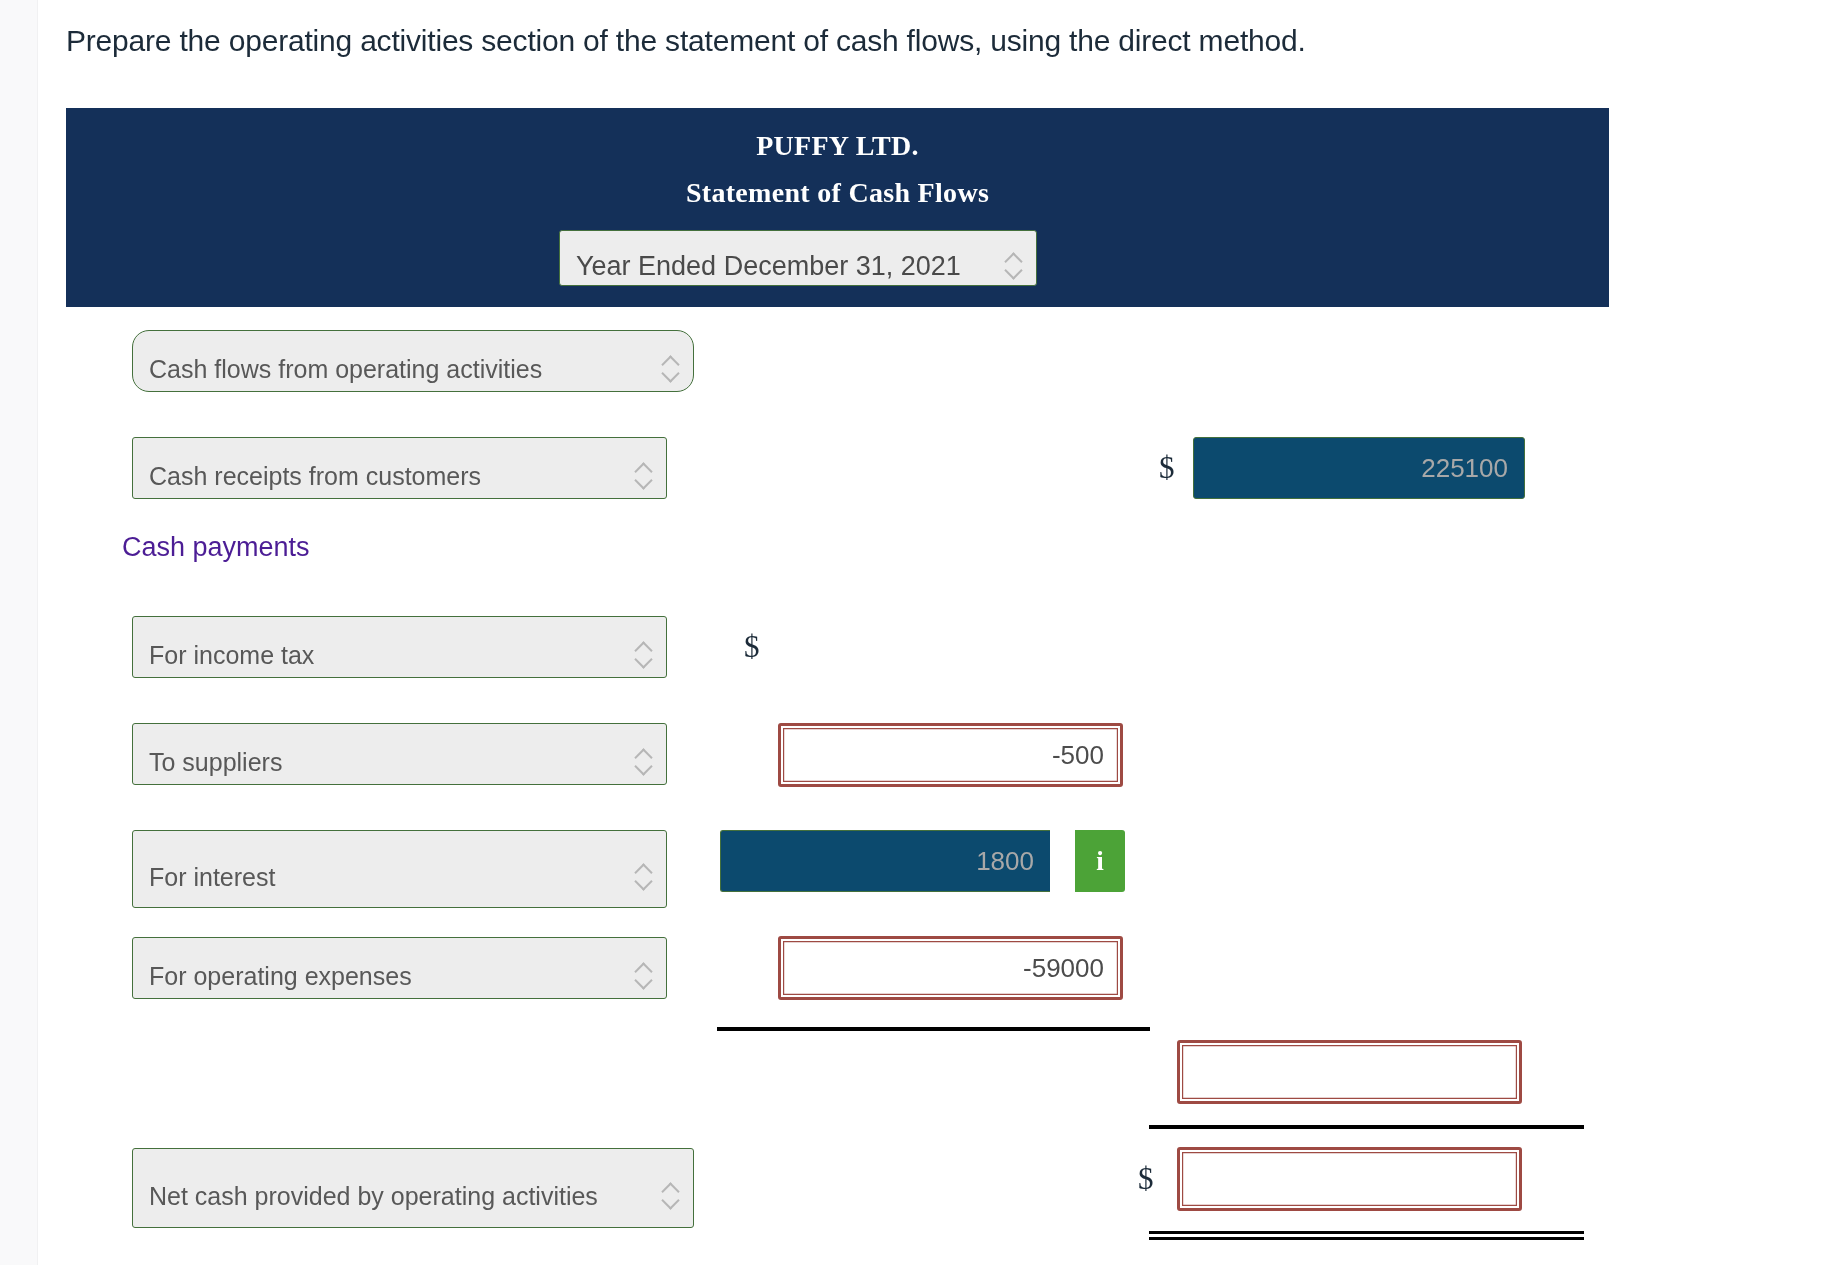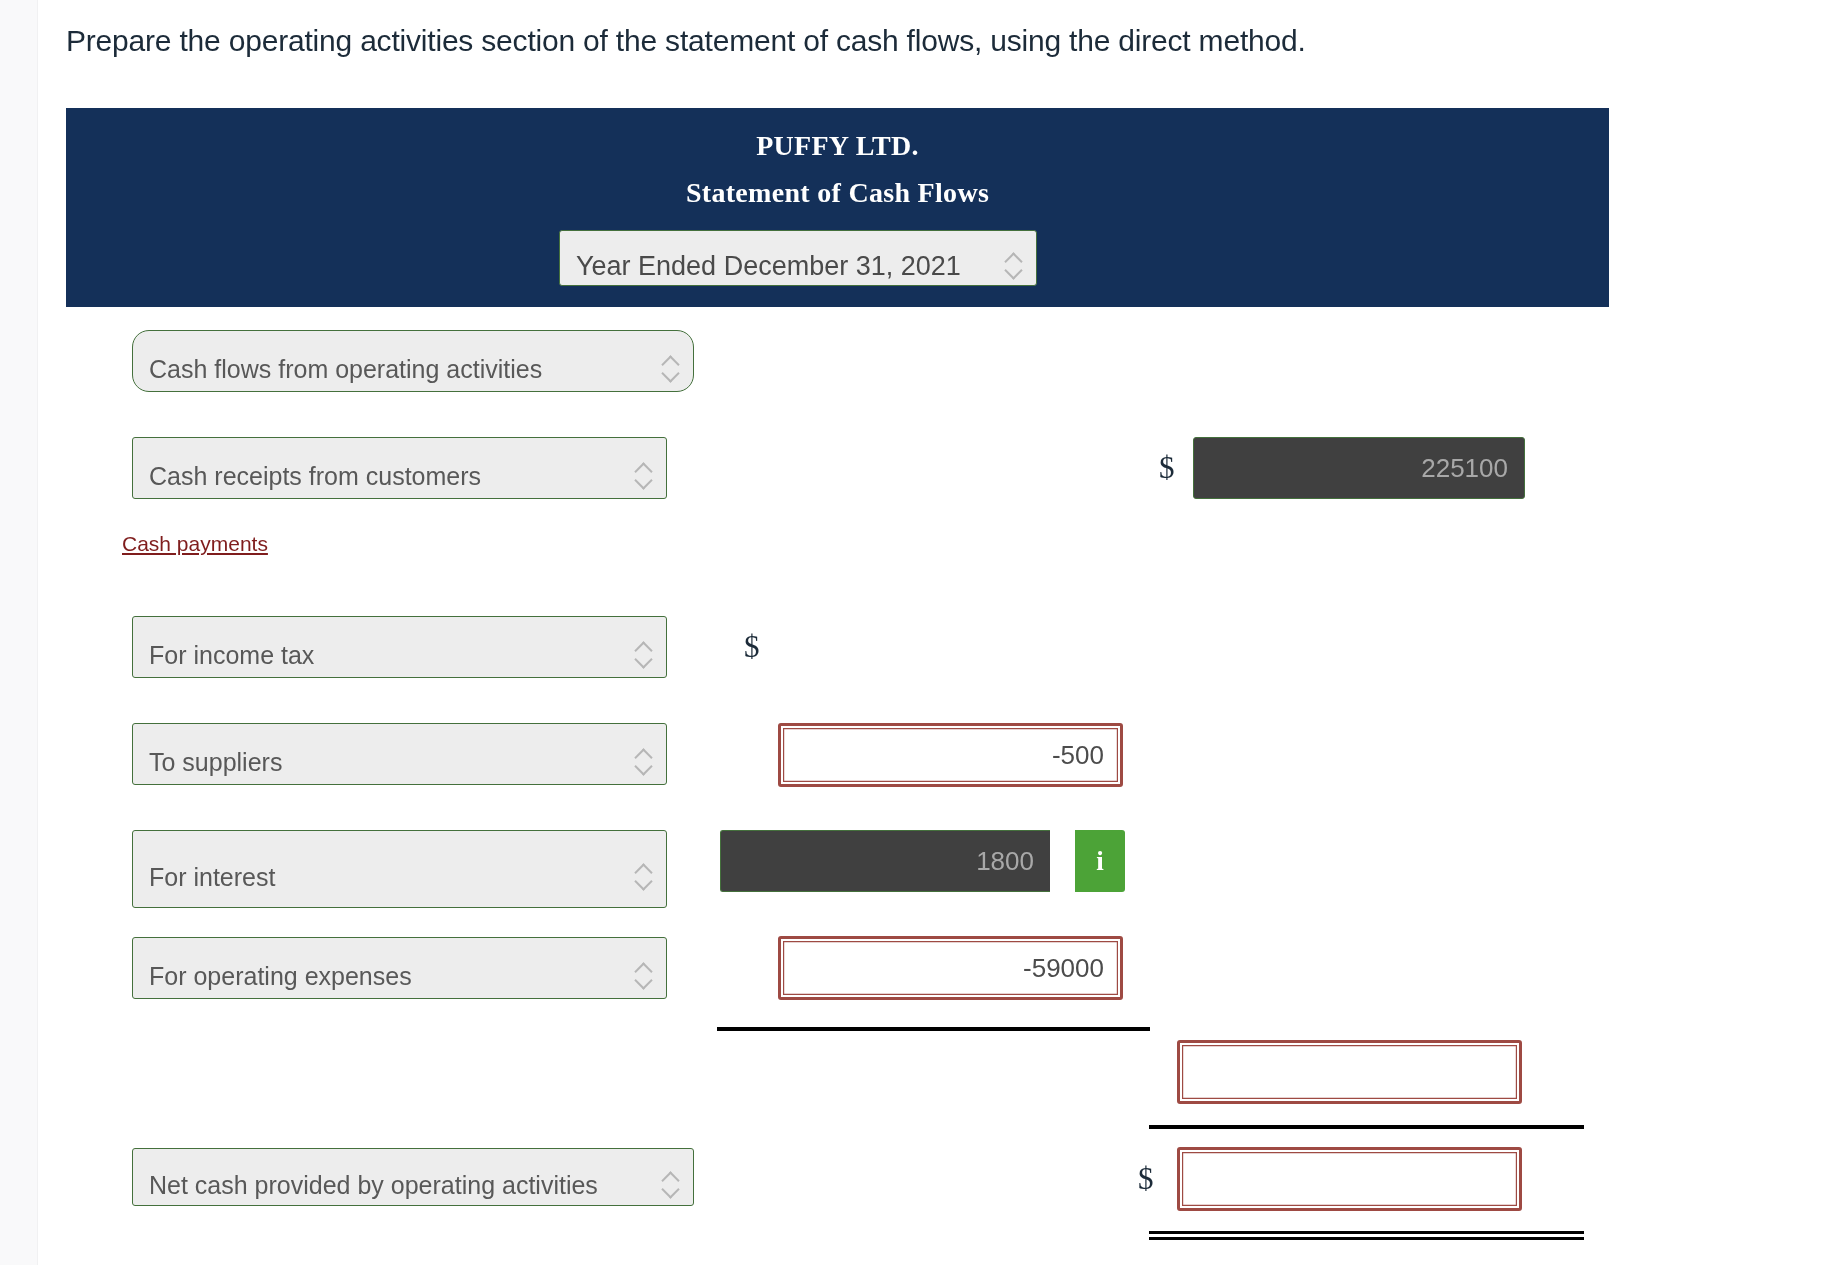--- a/index.html
+++ b/index.html
@@ -98,24 +98,23 @@
     left: 521px; top: 230px;
     width: 478px; height: 56px;
     background: #ededed;
     font-size: 27px;
     color: #4a4a4a;
   }
 
   
   .plain-label {
     position: absolute;
-    font-size: 21px;
-    color: #7f1d1d;
-    white-space: nowrap;
-    text-decoration: underline;
+    font-size: 27px;
+    color: #4c1d95;
+    white-space: nowrap;
   }
 
   
   .dollar {
     position: absolute;
     font-family: "Liberation Serif", serif;
     font-size: 31px;
     color: #1c2b39;
   }
 
@@ -124,21 +123,21 @@
     position: absolute;
     border-radius: 3px;
     display: flex;
     align-items: center;
     justify-content: flex-end;
     font-size: 26px;
     padding-right: 16px;
     white-space: nowrap;
   }
   .inp.readonly {
-    background: #404040;
+    background: #0c4a6e;
     border: 1.6px solid #44703c;
     color: #a8a8a8;
   }
   
   .inp.err {
     background: #ffffff;
     border: 3px solid #9e4a43;
     color: #4c4c4c;
     box-shadow: inset 0 0 0 2px #ffffff, inset 0 0 0 3.2px #9e4a43;
   }
@@ -227,21 +226,21 @@
     <span class="chev"></span>
   </div>
   <div class="inp err" style="left:740px; top:936px; width:345px; height:64px;">-59000</div>
 
   <div class="rule" style="left:679px; top:1027px; width:433px; height:4px;"></div>
 
   <div class="inp err empty" style="left:1139px; top:1040px; width:345px; height:64px;"></div>
 
   <div class="rule" style="left:1111px; top:1125px; width:435px; height:4px;"></div>
 
-  <div class="sel" style="left:94px; top:1148px; width:562px; height:58px;">
+  <div class="sel" style="left:94px; top:1148px; width:562px; height:80px;">
     <span class="sel-label">Net cash provided by operating activities</span>
     <span class="chev"></span>
   </div>
   <div class="dollar" style="left:1100px; top:1161px;">$</div>
   <div class="inp err empty" style="left:1139px; top:1147px; width:345px; height:64px;"></div>
 
   <div class="rule double" style="left:1111px; top:1231px; width:435px;"></div>
 
 </div>
 

